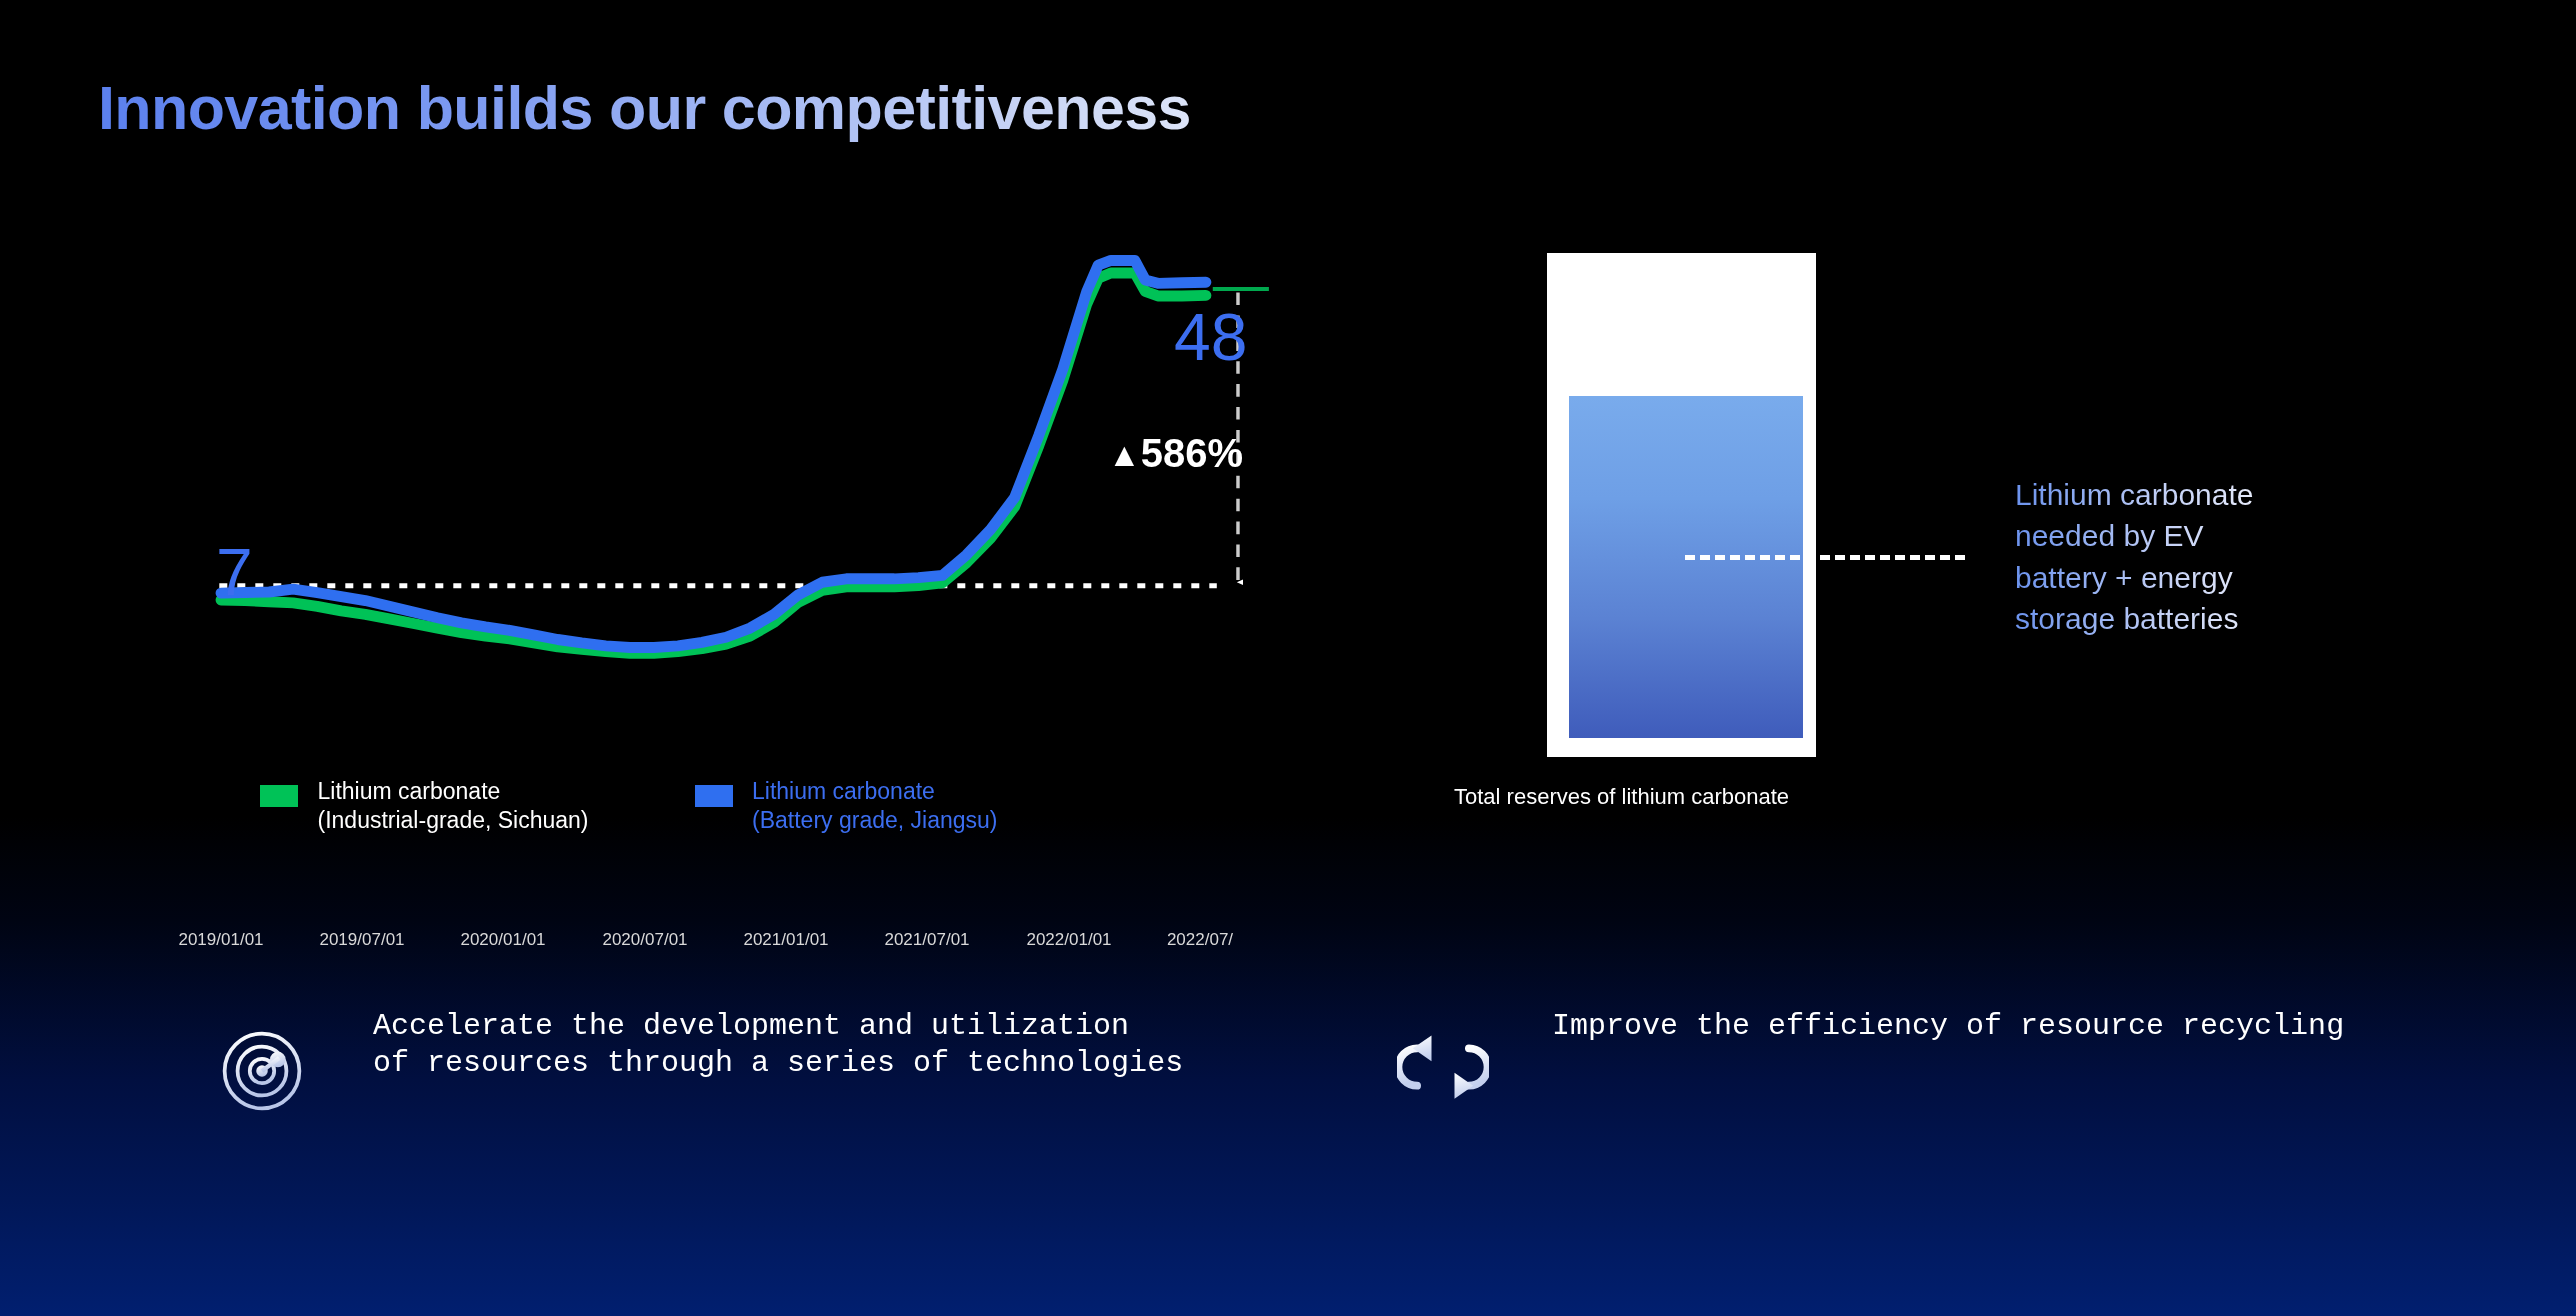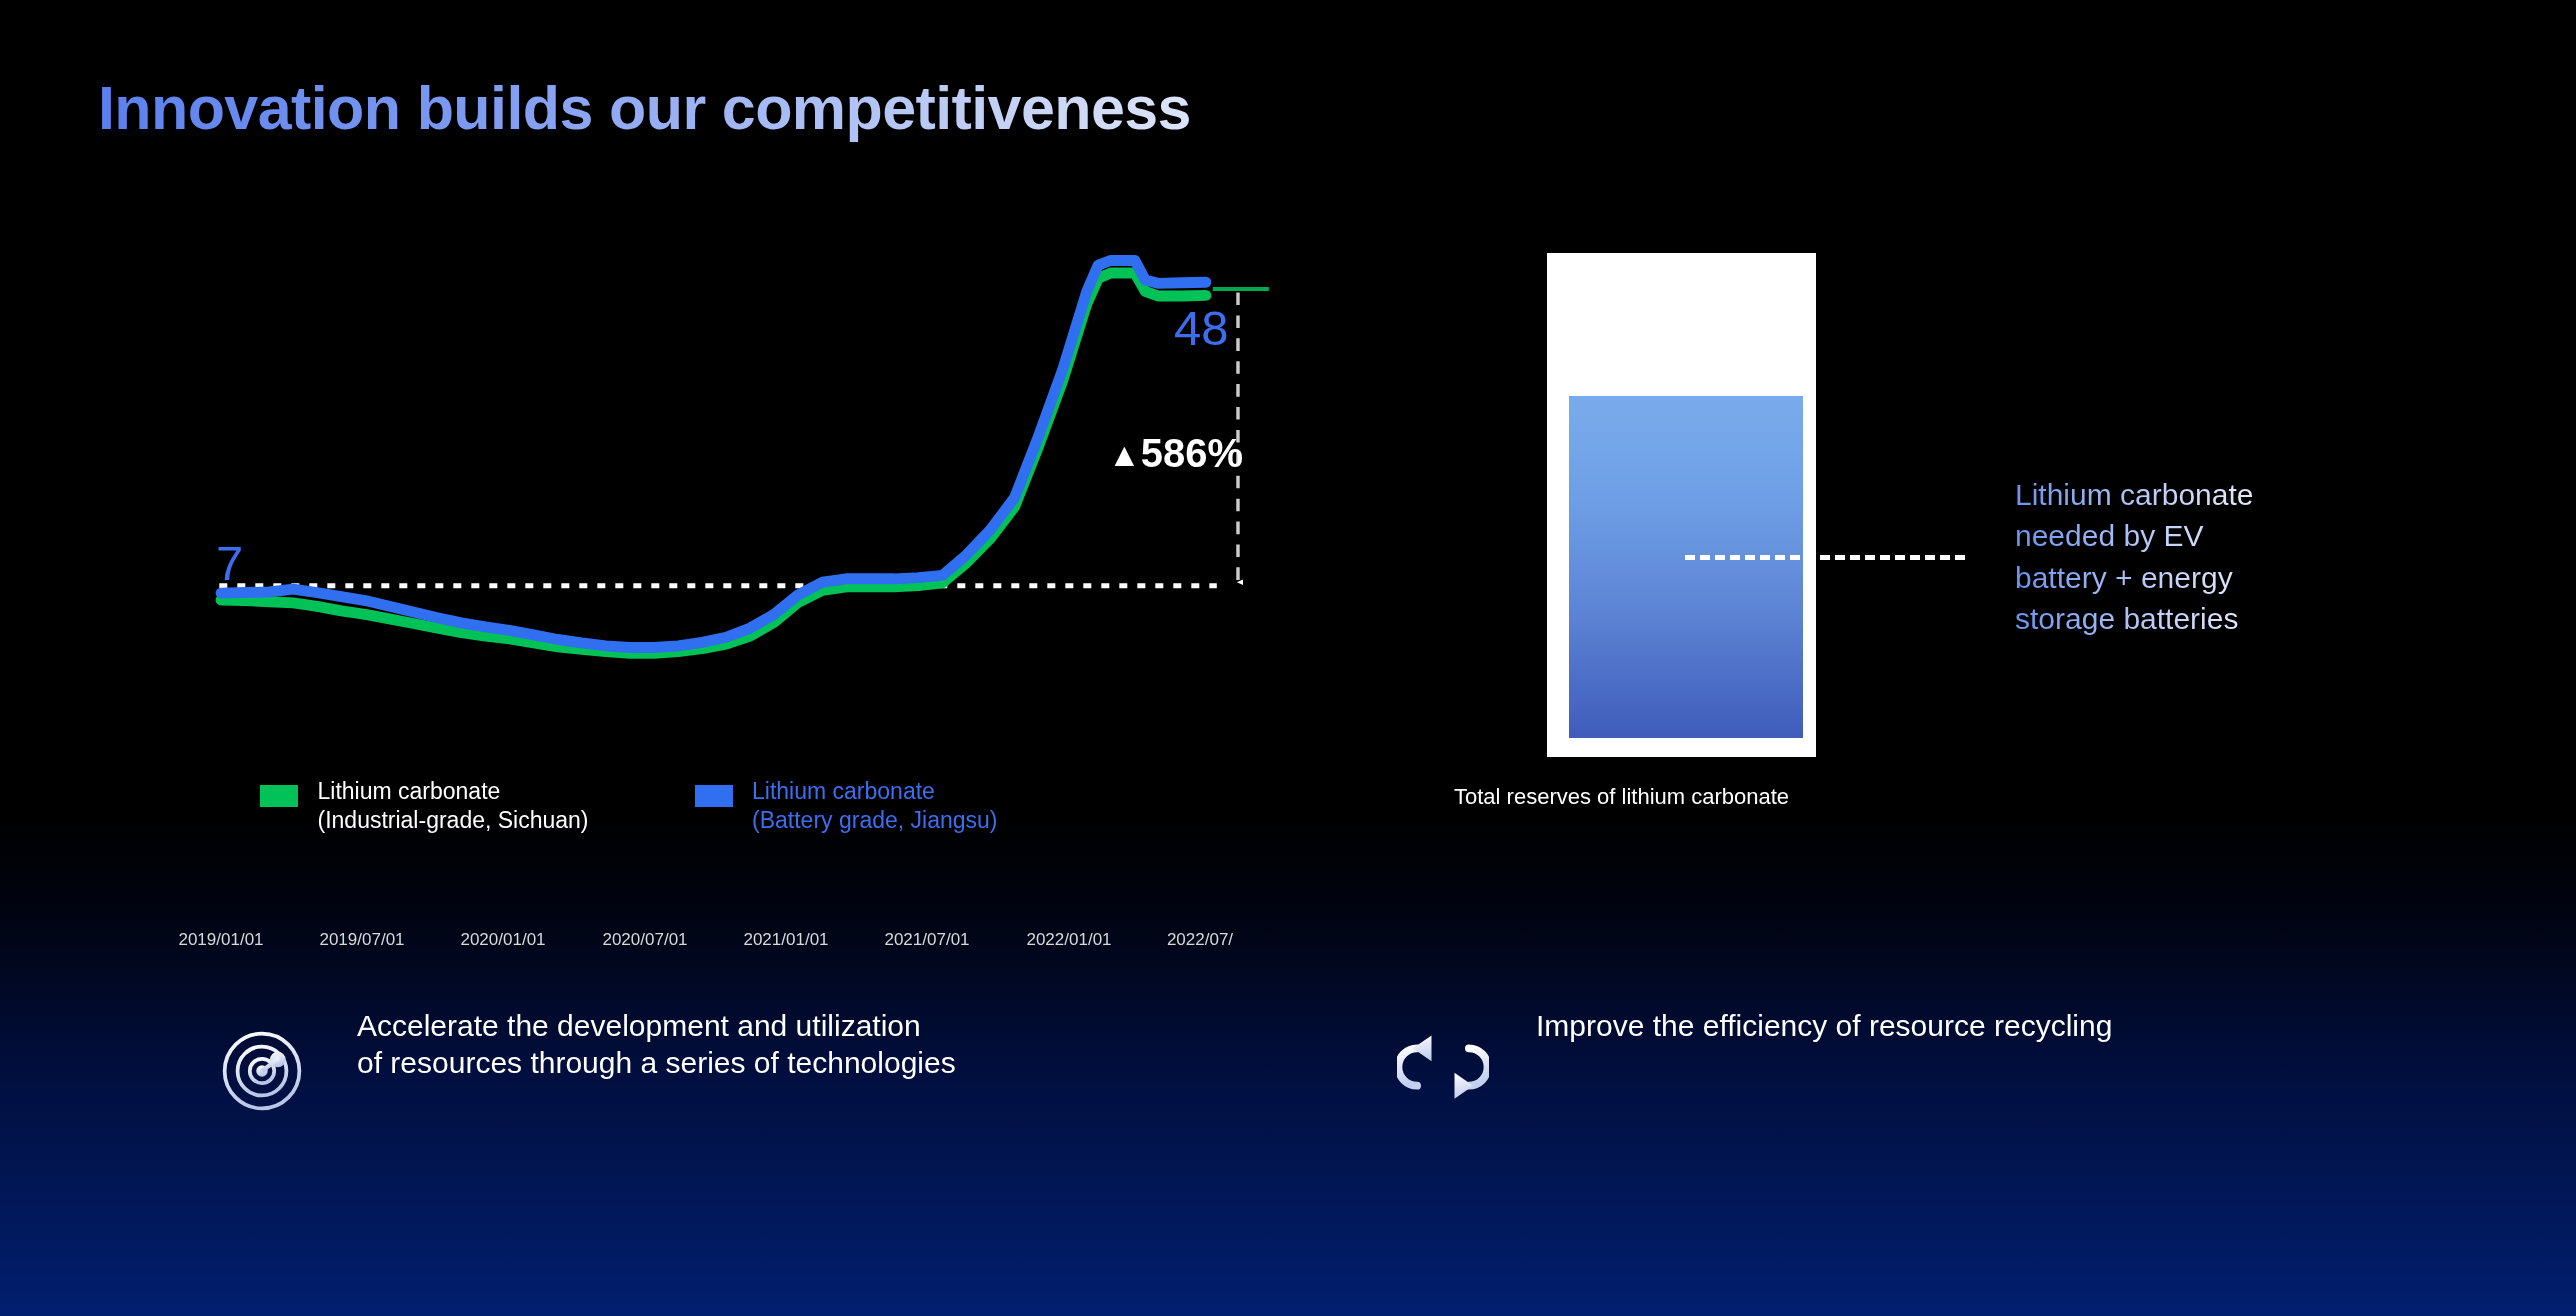--- a/index.html
+++ b/index.html
@@ -54,21 +54,21 @@
   }
   #chart-svg {
     position: absolute;
     left: 0;
     top: 0;
   }
 
   .chart-value {
     position: absolute;
     color: #3c6ef0;
-    font-size: 49px;
+    font-size: 66px;
     font-weight: 400;
     line-height: 1;
   }
   #value-start { left: 216px; top: 321px; }
   #value-end   { left: 1174px; top: 86px; }
 
   #delta-label {
     position: absolute;
     left: 1108px;
     top: 213px;
@@ -166,21 +166,22 @@
     background-clip: text;
     color: transparent;
     -webkit-text-fill-color: transparent;
   }
 
   
   .feature {
     position: absolute;
     display: flex;
     align-items: flex-start;
-    gap: 0;
+    gap: 16px;
+    font-family: Liberation Mono, monospace;
   }
   #feature-left  { left: 216px;  top: 1008px; }
   #feature-right { left: 1397px; top: 1008px; }
 
   .feature-icon {
     flex: 0 0 auto;
     width: 92px;
     height: 92px;
     display: flex;
     align-items: center;

